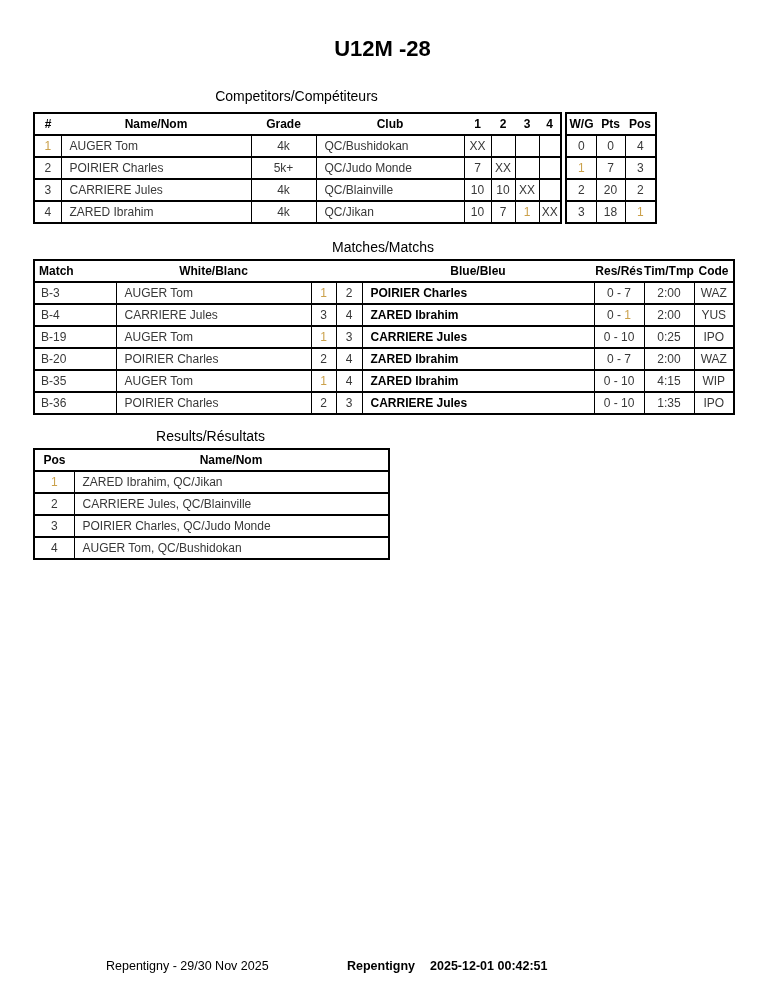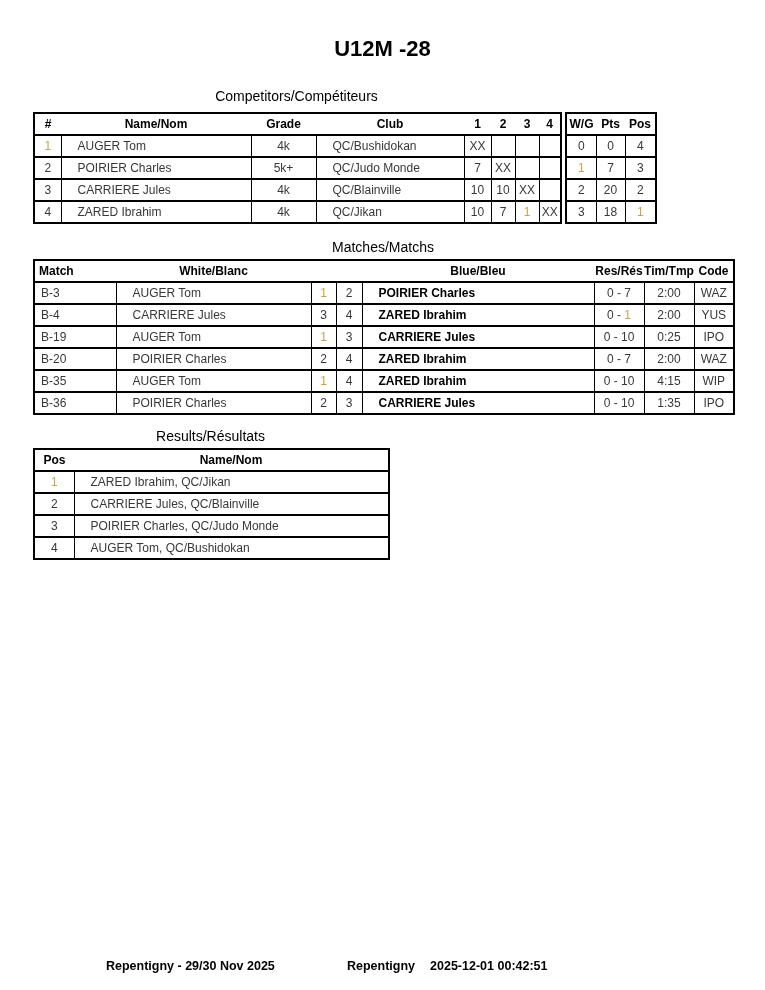--- a/index.html
+++ b/index.html
@@ -10,30 +10,30 @@
 
   .section-heading{font-weight:normal;font-size:14px;text-align:center;}
   #competitors-heading{width:527px;margin:26px 0 8px 33px;}
   #matches-heading{width:700px;margin:15px 0 4px 33px;}
   #results-heading{width:355px;margin:13px 0 4px 33px;}
 
   table{border-collapse:collapse;table-layout:fixed;font-size:12px;border:2px solid #000;}
   td,th{height:20px;line-height:20px;padding:0;overflow:hidden;white-space:nowrap;}
   th{border:none;border-bottom:2px solid #000;font-weight:bold;color:#000;font-size:12px;}
   td{border:1px solid #000;border-top-width:2px;border-bottom-width:2px;color:#383838;}
-  .left{text-align:left;padding-left:16px;}
+  .left{text-align:left;padding-left:8px;}
   .center{text-align:center;}
   .bold{font-weight:bold;color:#000;}
   .gold{color:var(--gold,#CBA14B);}
 
   .comp-wrap{display:flex;margin-left:33px;gap:3px;align-items:flex-start;}
   #matches-table{margin-left:33px;}
   #results-table{margin-left:33px;}
 
-  .footer-left{position:absolute;left:106px;top:959px;font-weight:bold;font-size:12.5px;}
+  .footer-left{position:absolute;left:106px;top:959px;font-weight:normal;font-size:12.5px;}
   .footer-right{position:absolute;left:347px;top:959px;font-weight:bold;font-size:12.5px;}
   .footer-right .ts{margin-left:15px;}
 </style>
 </head>
 <body>
 
 <div class="page">
 
   <h1 class="title">U12M -28</h1>
 

